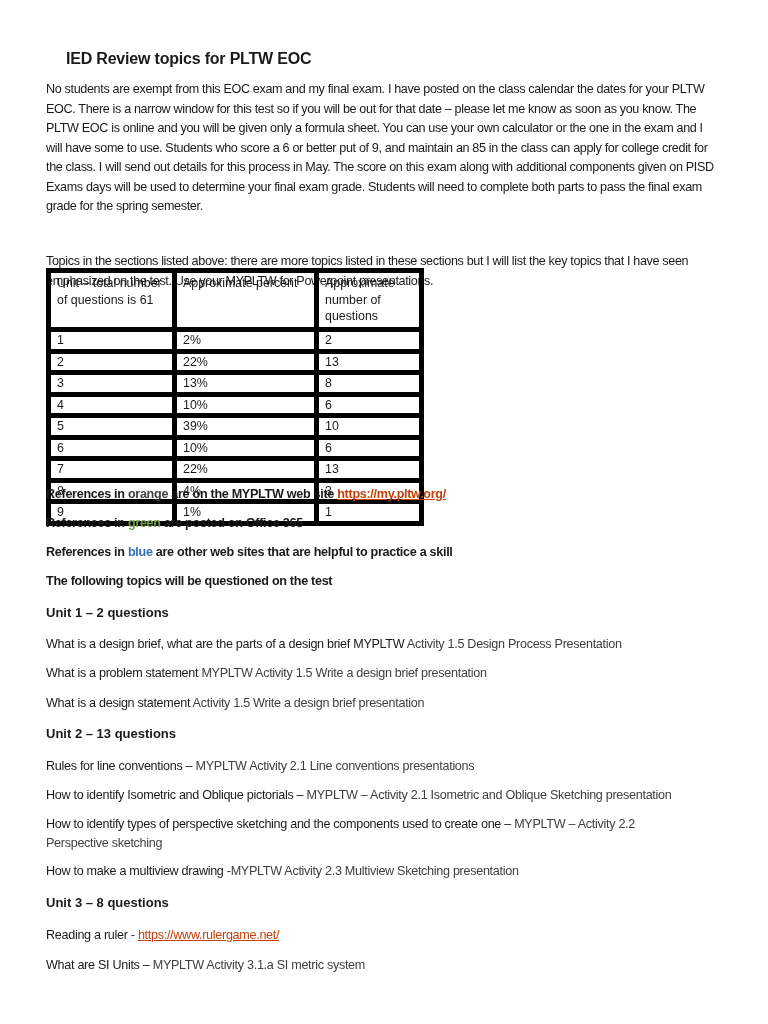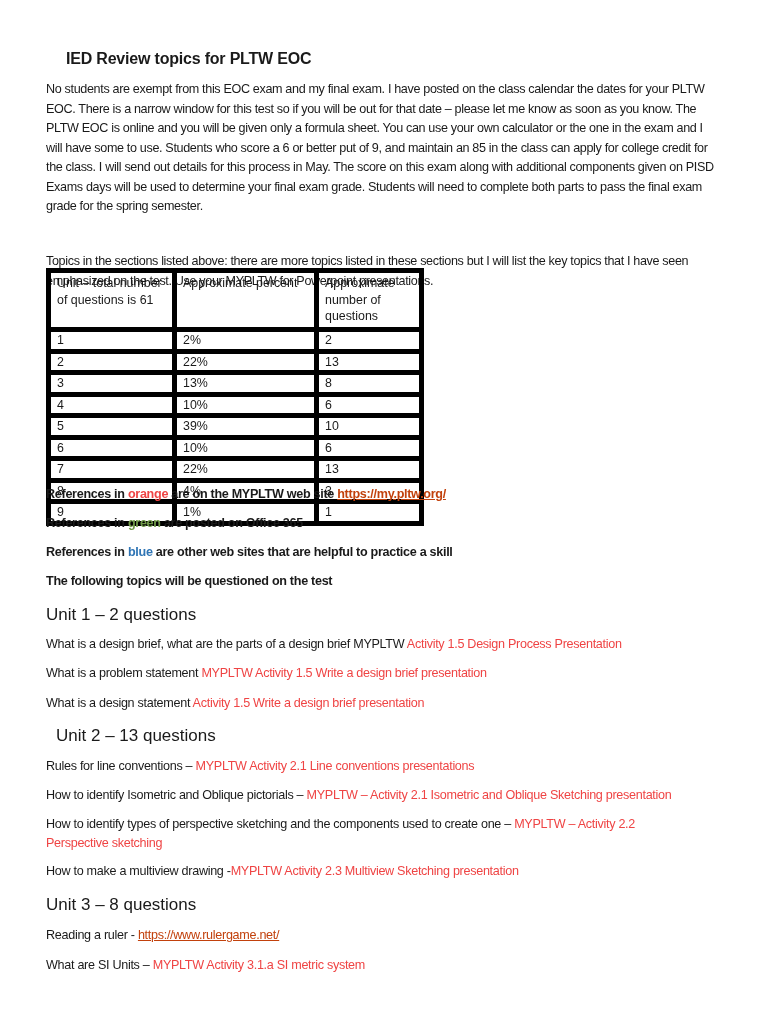--- a/index.html
+++ b/index.html
@@ -19,25 +19,25 @@
       font-size: 12.4px; line-height: 16.5px;
     }
     table.units td {
       border: 5px solid #000000; padding: 0 6px; vertical-align: top; height: 16px;
     }
     table.units td.c1 { width: 109px; }
     table.units td.c2 { width: 125px; margin-top: 24px; }
     table.units td.c3 { width: 88px; }
     table.units tr.hdr td { padding-top: 2px; height: 52px; }
     .line { position: absolute; left: 0; font-size: 12.6px; white-space: nowrap; letter-spacing: -0.3px; }
-    .orange { color: #ef4444; }
+    .orange { color: #404040; }
     .green { color: #6f9a48; }
     .blue { color: #2f75b5; }
     a.link { color: #c2410c; text-decoration: underline; }
-    .h2 { position: absolute; left: 0; font-size: 17px; font-weight: normal; white-space: nowrap; }
+    .h2 { position: absolute; left: 0; font-size: 13px; font-weight: bold; white-space: nowrap; }
   </style>
 </head>
 <body>
 
 <div class="page">
 
   <div class="abs title">IED Review topics for PLTW EOC</div>
 
   <div class="para p1">No students are exempt from this EOC exam and my final exam. I have posted on the class calendar the dates for your PLTW EOC. There is a narrow window for this test so if you will be out for that date – please let me know as soon as you know. The PLTW EOC is online and you will be given only a formula sheet. You can use your own calculator or the one in the exam and I will have some to use.  Students who score a 6 or better put of 9, and maintain an 85 in the class can apply for college credit for the class. I will send out details for this process in May. The score on this exam along with additional components given on PISD Exams days will be used to determine your final exam grade. Students will need to complete both parts to pass the final exam grade for the spring semester.</div>
 
@@ -113,21 +113,21 @@
   <div class="line" style="top:637px;">
     <span>What is a design brief, what are the parts of a design brief MYPLTW </span><span class="orange">Activity 1.5 Design Process Presentation</span>
   </div>
   <div class="line" style="top:666px;">
     <span>What is a problem statement </span><span class="orange">MYPLTW Activity 1.5 Write a design brief presentation</span>
   </div>
   <div class="line" style="top:696px;">
     <span>What is a design statement </span><span class="orange">Activity 1.5 Write a design brief presentation</span>
   </div>
 
-  <div class="h2" style="top:726px;margin-left:10px;">Unit 2 – 13 questions</div>
+  <div class="h2" style="top:726px;">Unit 2 – 13 questions</div>
   <div class="line" style="top:759px;">
     <span>Rules for line conventions – </span><span class="orange">MYPLTW Activity 2.1 Line conventions presentations</span>
   </div>
   <div class="line" style="top:788px;">
     <span>How to identify Isometric and Oblique pictorials – </span><span class="orange">MYPLTW – Activity 2.1 Isometric and Oblique Sketching presentation</span>
   </div>
   <div class="line" style="top:817px;">
     <span>How to identify types of perspective sketching and the components used to create one – </span><span class="orange">MYPLTW – Activity 2.2</span>
   </div>
   <div class="line" style="top:836px;">

